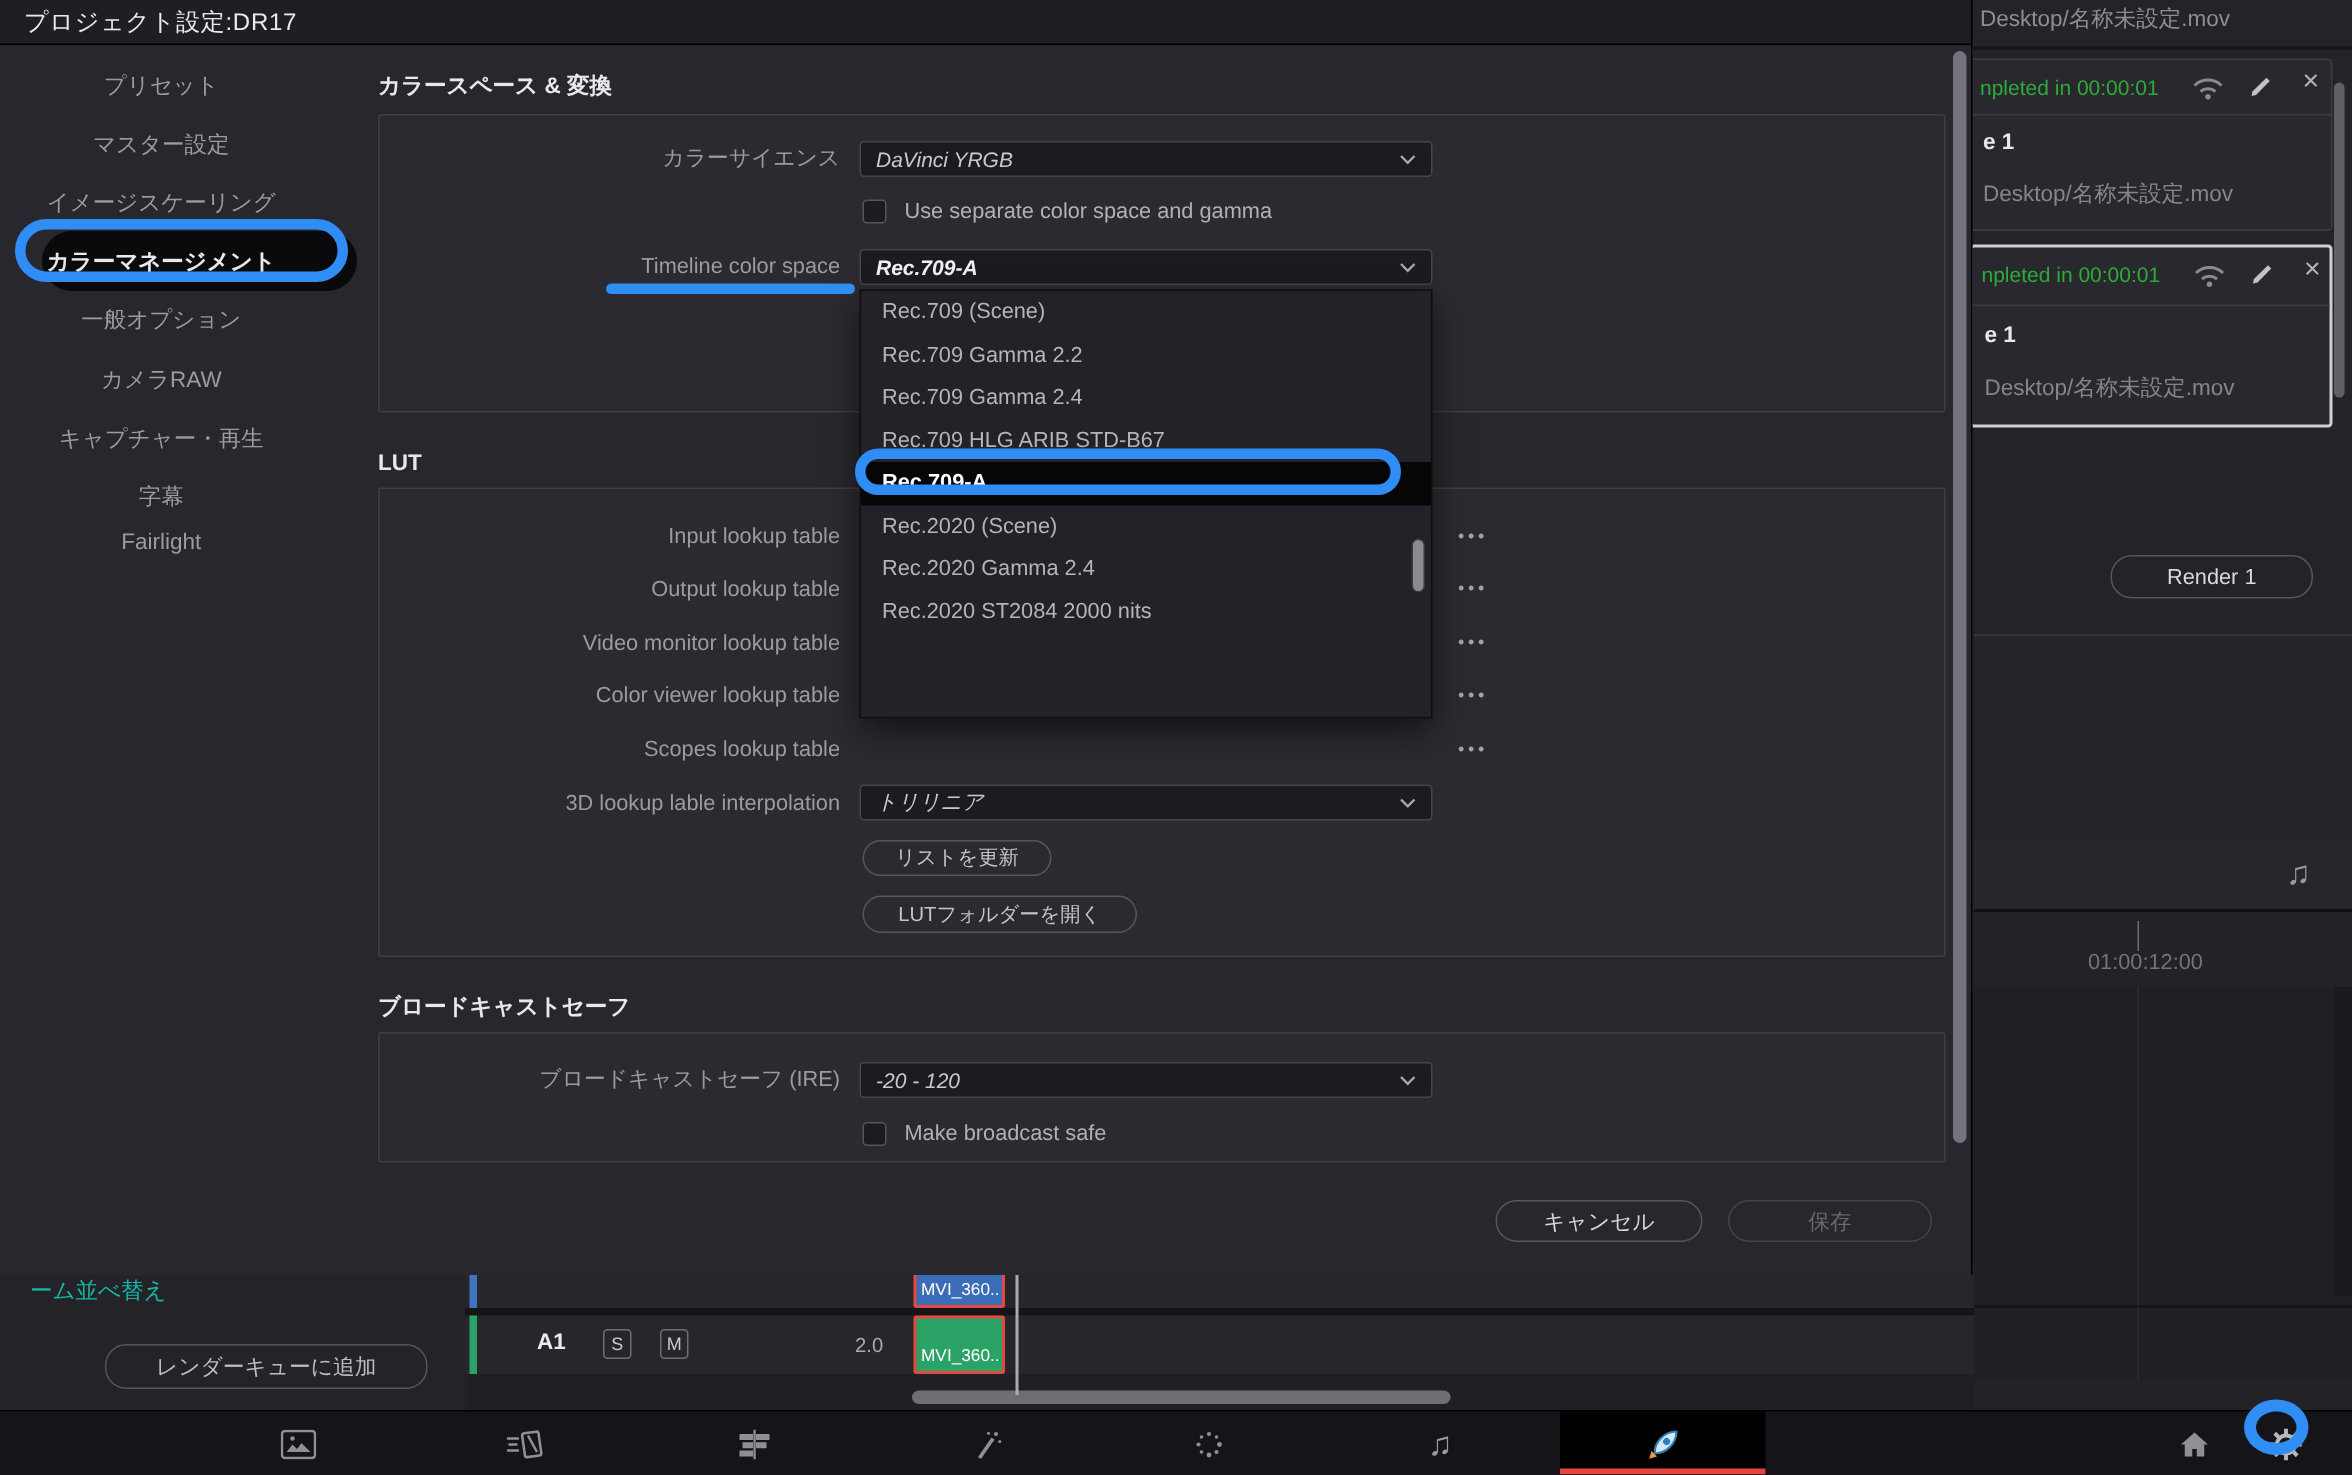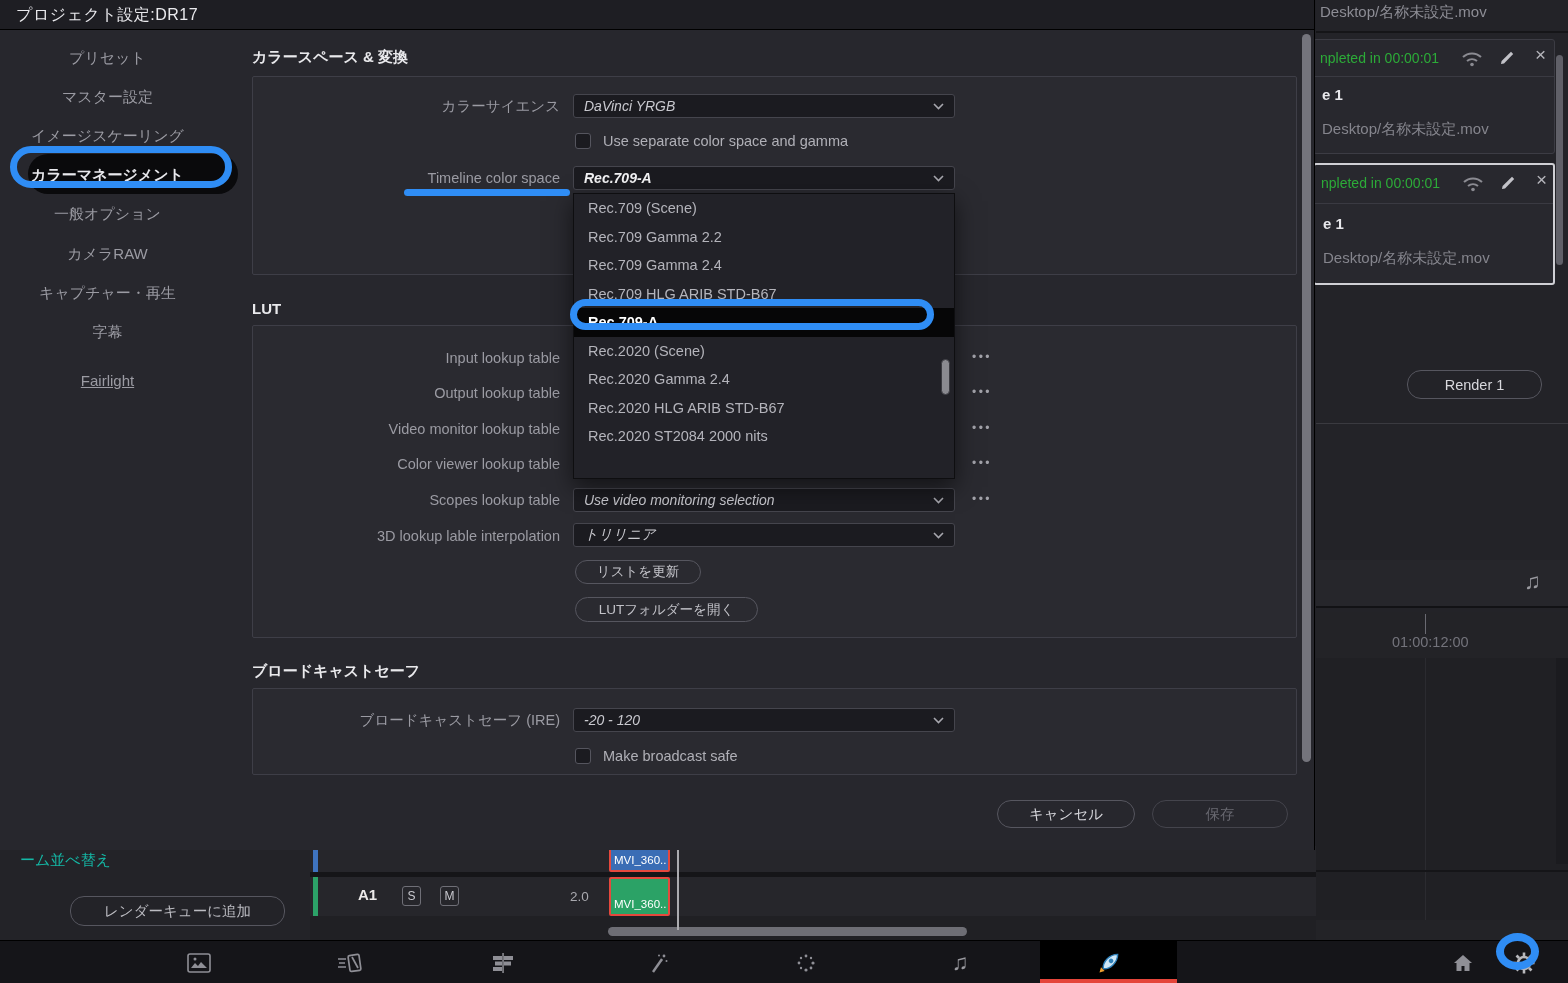--- a/index.html
+++ b/index.html
@@ -250,21 +250,21 @@
 
     <div id="side-pill"></div>
     <div class="side-item" style="top:47px;">プリセット</div>
     <div class="side-item" style="top:86px;">マスター設定</div>
     <div class="side-item" style="top:125px;">イメージスケーリング</div>
     <div class="side-item sel" style="top:164px;">カラーマネージメント</div>
     <div class="side-item" style="top:203px;">一般オプション</div>
     <div class="side-item" style="top:243px;">カメラRAW</div>
     <div class="side-item" style="top:282px;">キャプチャー・再生</div>
     <div class="side-item" style="top:321px;">字幕</div>
-    <div class="side-item" style="top:370px;text-decoration:underline;">Fairlight</div>
+    <div class="side-item" style="top:351px;">Fairlight</div>
 
     <div class="sec-title" style="top:48px;">カラースペース &amp; 変換</div>
     <div class="box" style="top:76px;height:199px;"></div>
     <div class="lbl" style="top:96px;">カラーサイエンス</div>
     <div class="ddl" style="top:94px;">
       <span class="val">DaVinci YRGB</span>
       <svg width="11" height="7" viewBox="0 0 11 7">
           <path d="M1 1l4.5 4.5L10 1" stroke="#a7a7ae" stroke-width="1.6" fill="none"></path>
         </svg>
     </div>
@@ -284,26 +284,20 @@
     <div class="lbl" style="top:383px;">Output lookup table</div>
     <div class="lbl" style="top:419px;">Video monitor lookup table</div>
     <div class="lbl" style="top:454px;">Color viewer lookup table</div>
     <div class="lbl" style="top:490px;">Scopes lookup table</div>
     <div class="lbl" style="top:526px;">3D lookup lable interpolation</div>
     <div class="dots" style="top:348px;">•••</div>
     <div class="dots" style="top:383px;">•••</div>
     <div class="dots" style="top:419px;">•••</div>
     <div class="dots" style="top:454px;">•••</div>
     <div class="dots" style="top:490px;">•••</div>
-    <div class="ddl" style="top:488px;">
-      <span class="val">Use video monitoring selection</span>
-      <svg width="11" height="7" viewBox="0 0 11 7">
-          <path d="M1 1l4.5 4.5L10 1" stroke="#a7a7ae" stroke-width="1.6" fill="none"></path>
-        </svg>
-    </div>
     <div class="ddl" style="top:523px;">
       <span class="val">トリリニア</span>
       <svg width="11" height="7" viewBox="0 0 11 7">
           <path d="M1 1l4.5 4.5L10 1" stroke="#a7a7ae" stroke-width="1.6" fill="none"></path>
         </svg>
     </div>
     <button class="pill" style="left:575px;top:560px;width:126px;height:24px;">リストを更新</button>
     <button class="pill" style="left:575px;top:597px;width:183px;height:25px;">LUTフォルダーを開く</button>
 
     <div class="sec-title" style="top:662px;">ブロードキャストセーフ</div>
@@ -322,21 +316,20 @@
     <button class="pill dim" style="left:1152px;top:800px;width:136px;height:28px;font-size:14.5px;">保存</button>
 
     <div id="menu">
       <div class="menu-item">Rec.709 (Scene)</div>
       <div class="menu-item">Rec.709 Gamma 2.2</div>
       <div class="menu-item">Rec.709 Gamma 2.4</div>
       <div class="menu-item">Rec.709 HLG ARIB STD-B67</div>
       <div class="menu-item sel">Rec.709-A</div>
       <div class="menu-item">Rec.2020 (Scene)</div>
       <div class="menu-item">Rec.2020 Gamma 2.4</div>
-      <div class="menu-item">Rec.2020 HLG ARIB STD-B67</div>
       <div class="menu-item">Rec.2020 ST2084 2000 nits</div>
       <div id="menu-thumb"></div>
     </div>
 
     <div id="dlg-scroll"></div>
   </div>
 
   <div class="anno" style="left:10px;top:146px;width:222px;height:42px;border-radius:28px;"></div>
   <div class="abs" style="left:404px;top:189px;width:166px;height:7px;background:#2f8df5;border-radius:4px;z-index:40;pointer-events:none;"></div>
   <div class="anno" style="left:570px;top:299px;width:364px;height:31px;border-radius:23px;"></div>

